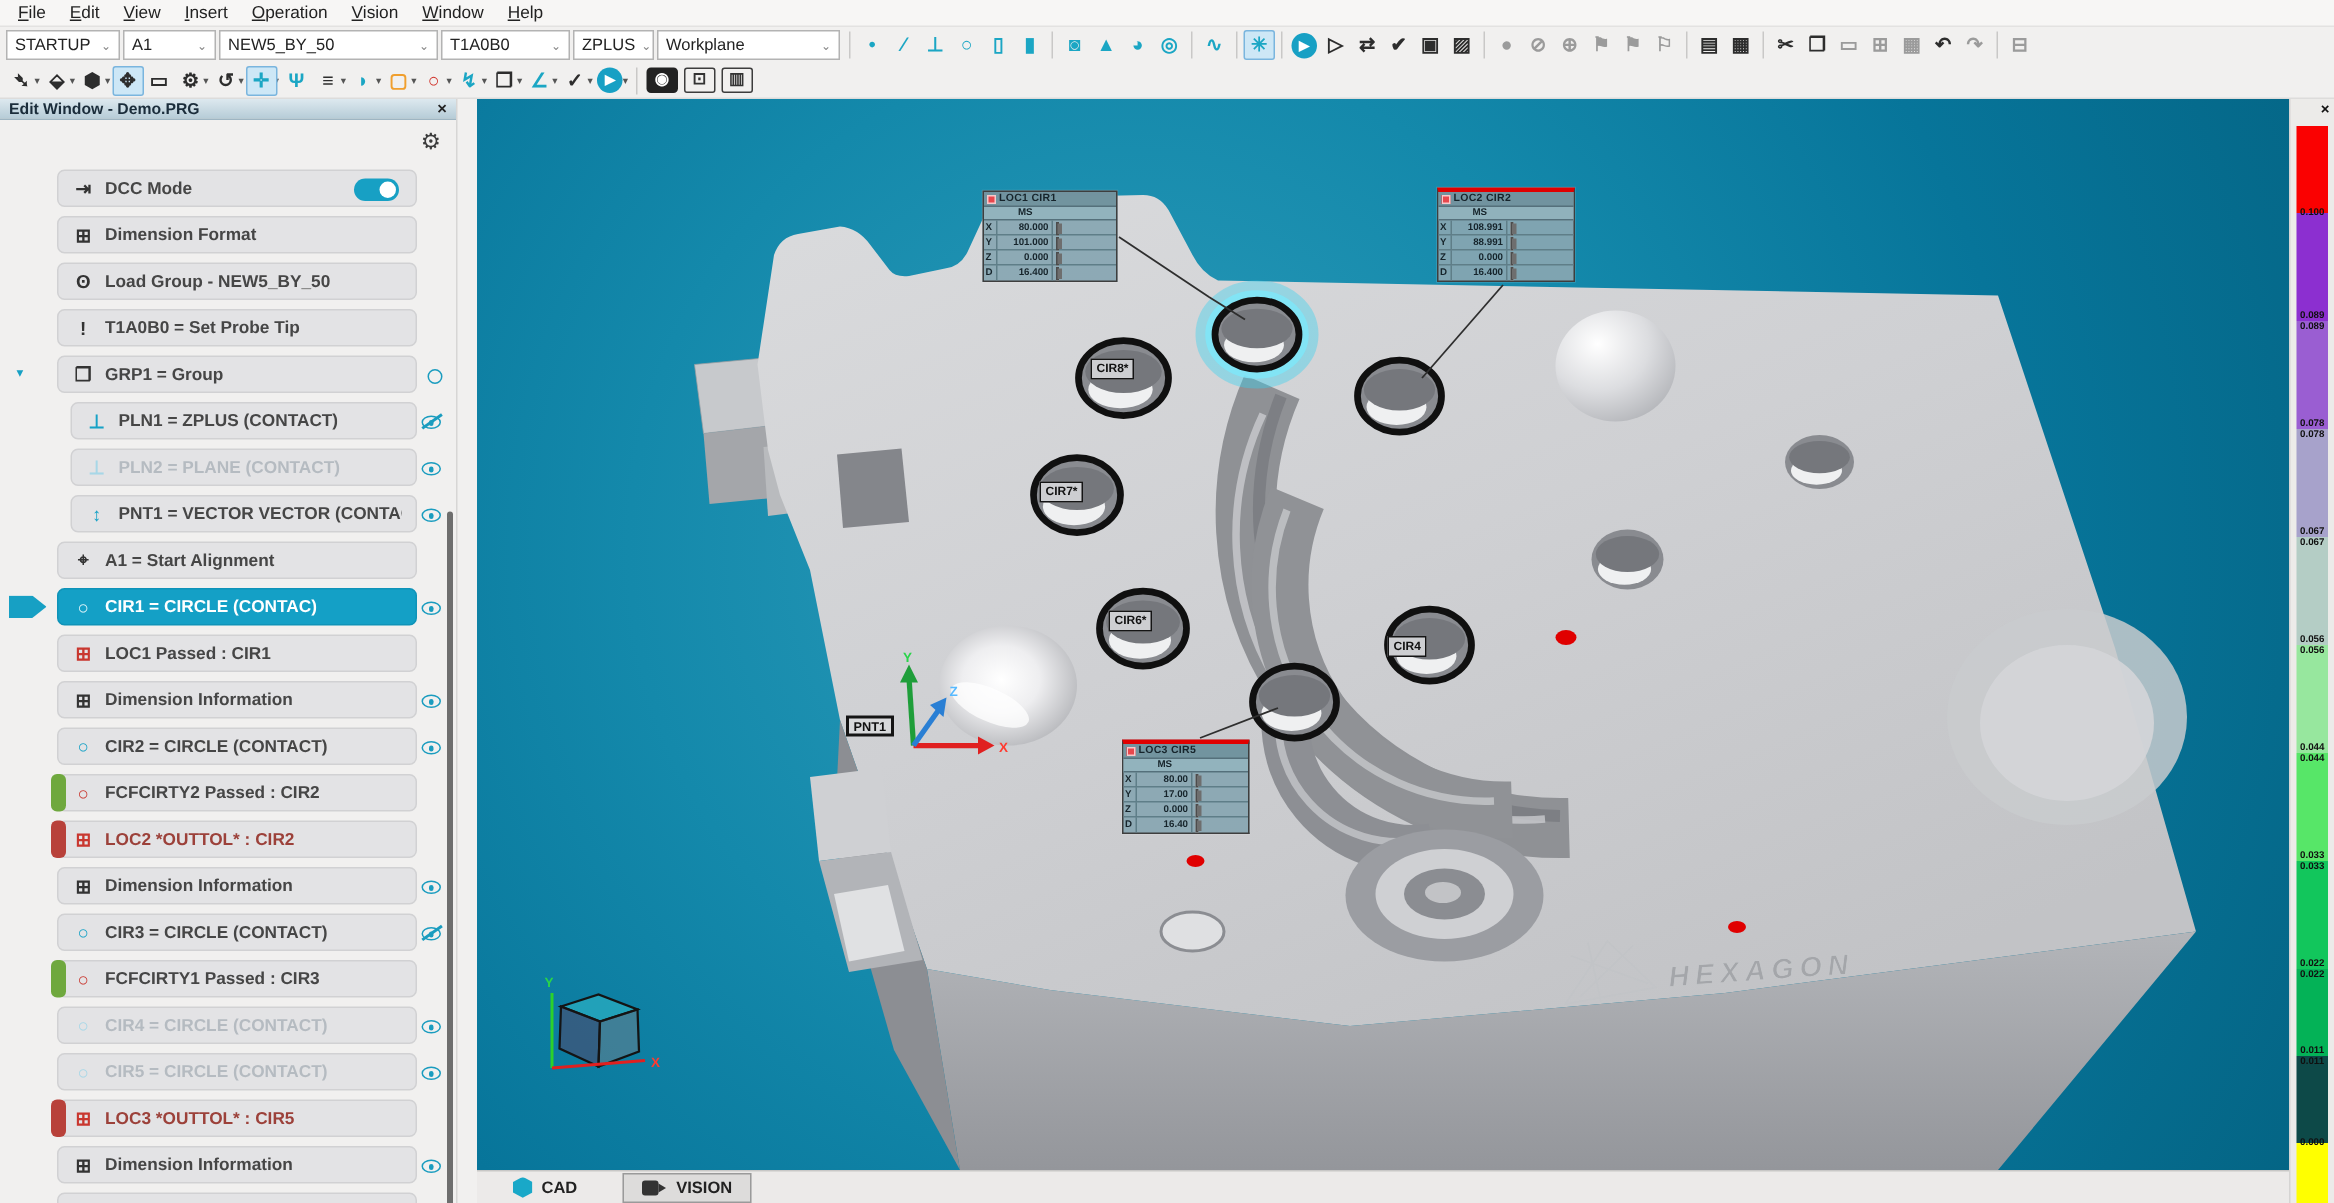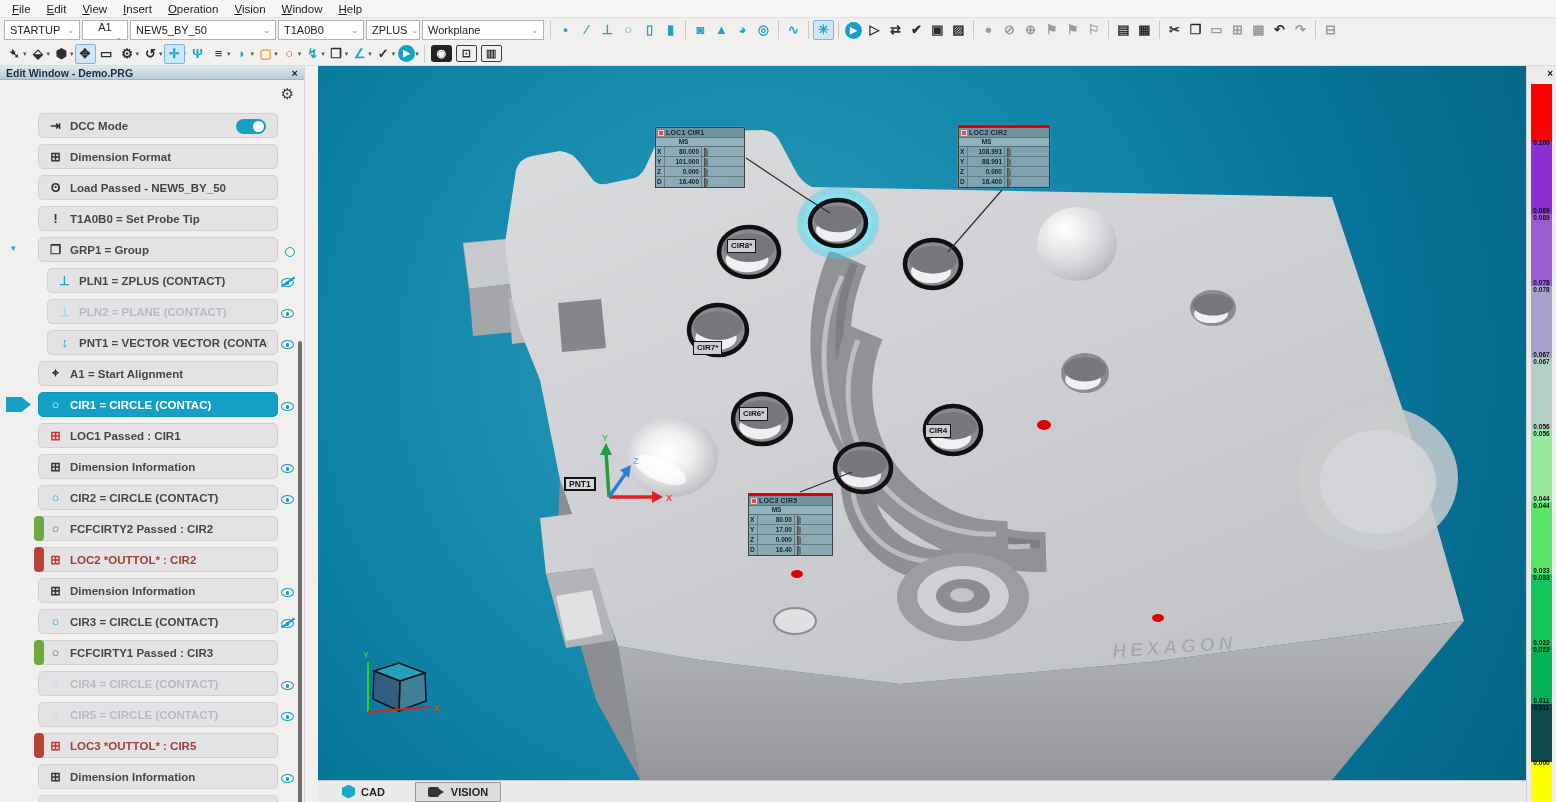--- a/index.html
+++ b/index.html
@@ -108,21 +108,21 @@
     <span class="mitem"><u>V</u>ision</span>
     <span class="mitem"><u>W</u>indow</span>
     <span class="mitem"><u>H</u>elp</span>
   </div>
 
 <div id="toolbar1">
     <div class="dd" style="width: 76px;">
       <span>STARTUP</span>
       <span class="cv">⌄</span>
     </div>
-    <div class="dd" style="width: 46px; flex-direction: column;">
+    <div class="dd" style="width: 62px;">
       <span>A1</span>
       <span class="cv">⌄</span>
     </div>
     <div class="dd" style="width: 146px;">
       <span>NEW5_BY_50</span>
       <span class="cv">⌄</span>
     </div>
     <div class="dd" style="width: 86px;">
       <span>T1A0B0</span>
       <span class="cv">⌄</span>
@@ -235,21 +235,21 @@
       </div>
       <div class="trow">
         <div class="tcard">
           <span class="tico ic-dark">⊞</span>
           <span class="tlabel">Dimension Format</span>
         </div>
       </div>
       <div class="trow">
         <div class="tcard">
           <span class="tico ic-dark">ʘ</span>
-          <span class="tlabel">Load Passed - NEW5_BY_50</span>
+          <span class="tlabel">Load Group - NEW5_BY_50</span>
         </div>
       </div>
       <div class="trow">
         <div class="tcard">
           <span class="tico ic-dark">!</span>
           <span class="tlabel">T1A0B0 = Set Probe Tip</span>
         </div>
       </div>
       <div class="trow">
         <span class="texp">▾</span>
@@ -551,21 +551,21 @@
       <polygon points="400,681 425,673 426,701 399,711" fill="rgba(125,128,138,0.45)"></polygon>
       <line x1="368" y1="712" x2="368" y2="662" stroke="#2bd12b" stroke-width="2"></line>
       <line x1="368" y1="712" x2="430" y2="707" stroke="#e02020" stroke-width="2"></line>
       <text x="363" y="658" font-size="9" font-weight="bold" fill="#2ad44a" stroke="none">Y</text>
       <text x="434" y="711" font-size="9" font-weight="bold" fill="#ff3b30" stroke="none">X</text>
     </g>
   </svg>
 
   <div id="ftags">
       <div class="ftag" style="left: 409px; top: 173px;">CIR8*</div>
-      <div class="ftag" style="left: 375px; top: 255px; margin-top: 20px;">CIR7*</div>
+      <div class="ftag" style="left: 375px; top: 255px;">CIR7*</div>
       <div class="ftag" style="left: 421px; top: 341px;">CIR6*</div>
       <div class="ftag" style="left: 607px; top: 358px;">CIR4</div>
       <div class="ftag pnt" style="left: 246px; top: 411px;">PNT1</div>
     </div>
   <div id="dimboxes">
       <div class="dimbox" style="left: 337px; top: 61px; width: 90px;">
         <div class="db-head">
           <span class="db-ico"></span>
           <span class="db-title">LOC1 CIR1</span>
         </div>

